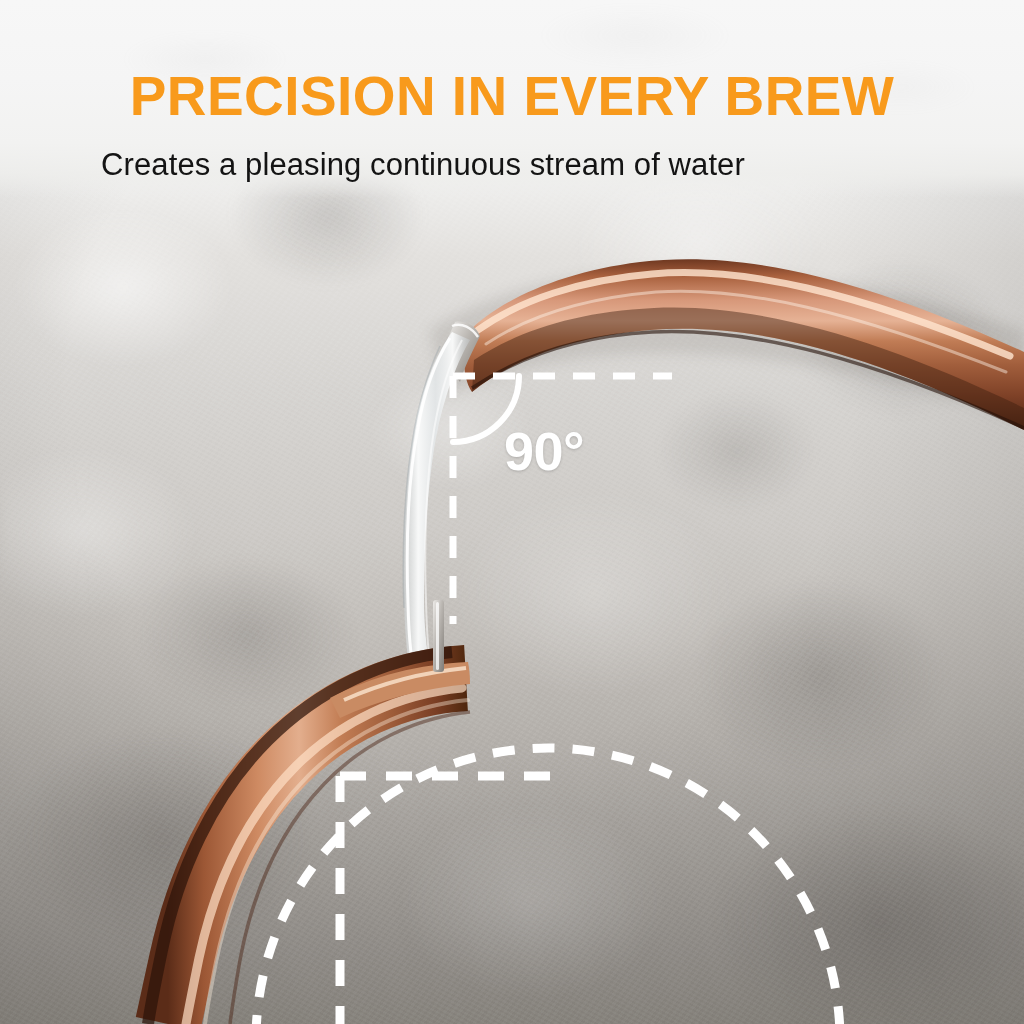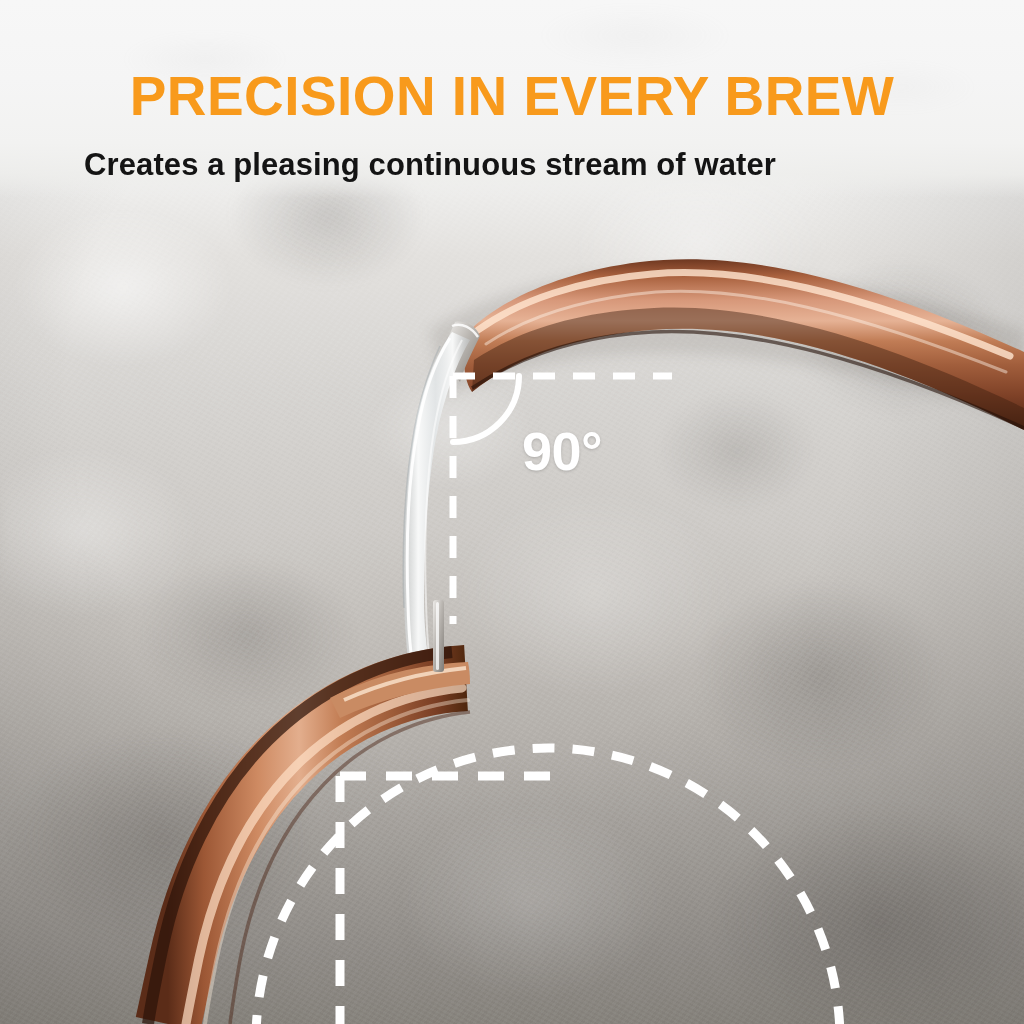--- a/index.html
+++ b/index.html
@@ -107,43 +107,43 @@
     letter-spacing: 0.5px;
     color: #f89a1c;
     transform: scaleX(0.98);
     transform-origin: center center;
     white-space: nowrap;
     font-family: "Liberation Sans", sans-serif;
   }
 
   .subhead {
     position: absolute;
-    left: 16px; top: 146px;
+    left: 9px; top: 146px;
     width: 828px;
     text-align: center;
     font-size: 31px;
     line-height: 38px;
-    font-weight: 700;
+    font-weight: 400;
     color: #141414;
     letter-spacing: 0.1px;
     white-space: nowrap;
     font-family: "Liberation Sans", sans-serif;
   }
 
   
   .layer {
     position: absolute;
     left: 0; top: 0;
     width: 1024px; height: 1024px;
     overflow: visible;
   }
 
   .angle-label {
     position: absolute;
-    left: 522px;
+    left: 504px;
     top: 424px;
     font-size: 54px;
     line-height: 54px;
     font-weight: 700;
     color: #ffffff;
     letter-spacing: -0.5px;
     text-shadow: 0 1px 3px rgba(0,0,0,.18);
     font-family: "Liberation Sans", sans-serif;
   }
 </style>

